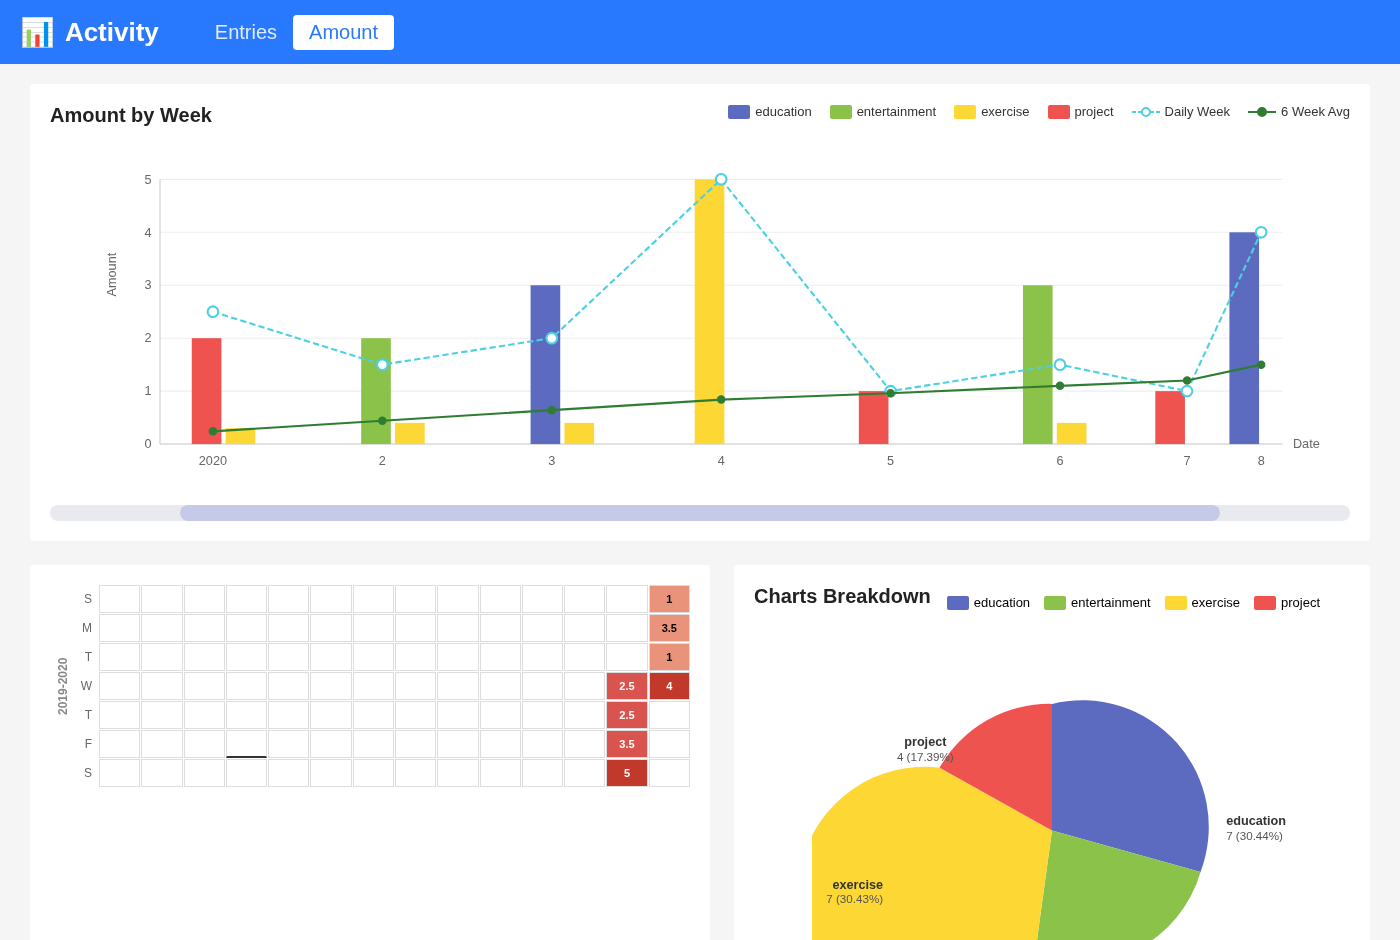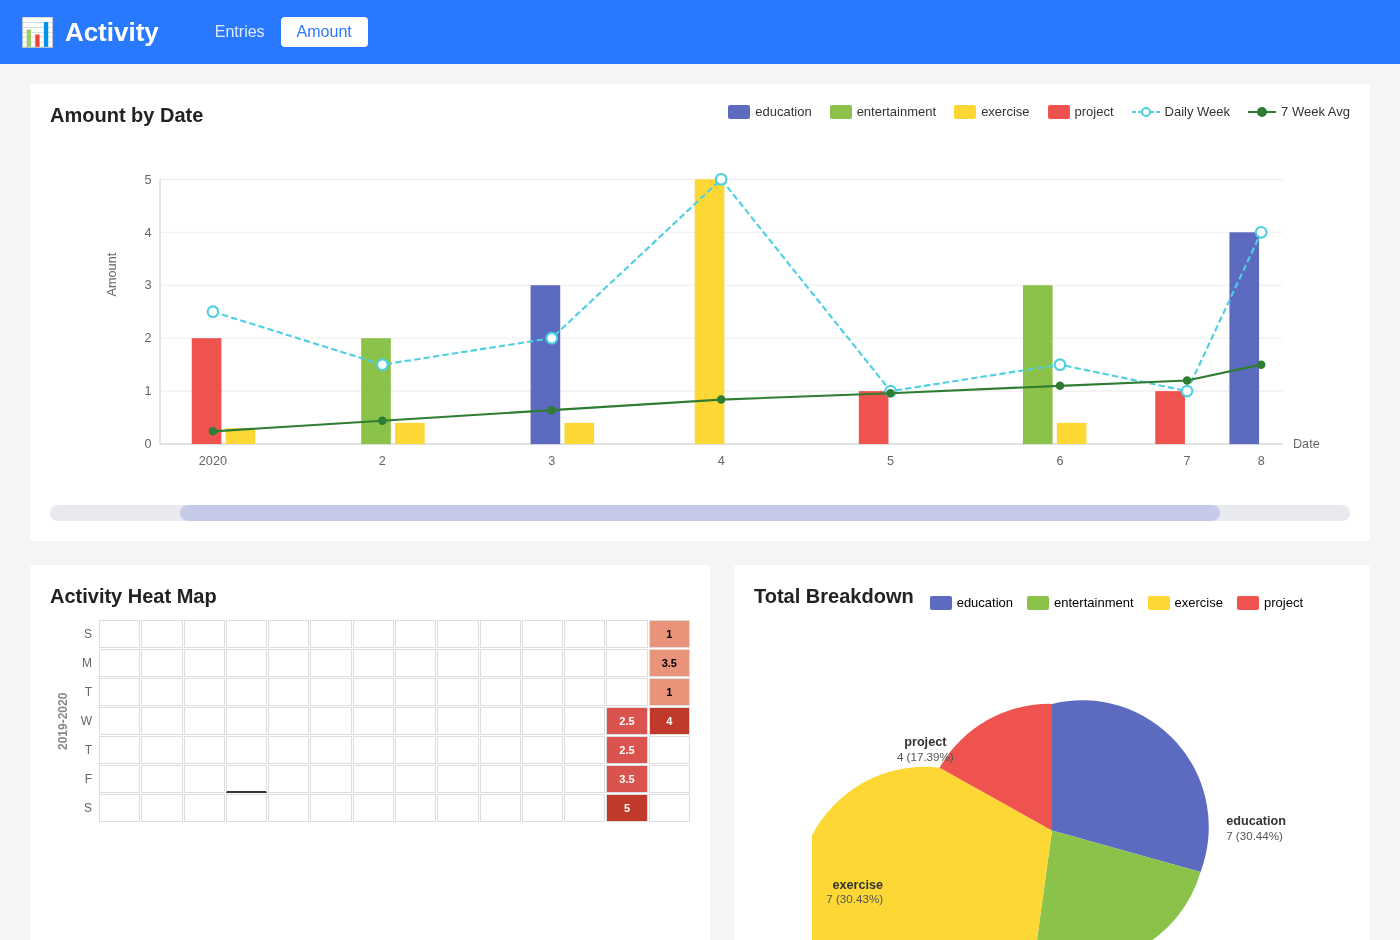--- a/index.html
+++ b/index.html
@@ -2,21 +2,21 @@
 <html><head>
   <meta charset="utf-8">
   <style>
     * { box-sizing: border-box; margin: 0; padding: 0; }
     body { font-family: -apple-system, BlinkMacSystemFont, 'Segoe UI', sans-serif; background: #f5f5f5; }
 
     
     .nav { background: #2979ff; display: flex; align-items: center; padding: 0 20px; height: 64px; }
     .nav-logo { display: flex; align-items: center; gap: 10px; color: white; font-size: 26px; font-weight: 700; margin-right: 40px; }
     .nav-logo-icon { font-size: 28px; }
-    .nav-link { color: rgba(255,255,255,0.85); text-decoration: none; font-size: 16px; padding: 6px 16px; border-radius: 4px; cursor: pointer; }
+    .nav-link { color: rgba(255,255,255,0.85); text-decoration: none; font-size: 20px; padding: 6px 16px; border-radius: 4px; cursor: pointer; }
     .nav-link.active { background: white; color: #2979ff; font-weight: 500; }
 
     
     .main { padding: 20px 30px; }
 
     
     .chart-section { background: white; border-radius: 4px; padding: 20px; margin-bottom: 24px; }
     .chart-title { font-size: 20px; font-weight: 700; color: #222; margin-bottom: 10px; }
     .chart-legend { display: flex; align-items: center; gap: 18px; margin-bottom: 8px; font-size: 13px; color: #333; flex-wrap: wrap; }
     .legend-item { display: flex; align-items: center; gap: 5px; }
@@ -51,21 +51,21 @@
     <span>Activity</span>
   </div>
   <a class="nav-link">Entries</a>
   <a class="nav-link active">Amount</a>
 </nav>
 
 <div class="main">
 
   <div class="chart-section">
     <div style="display:flex; justify-content:space-between; align-items:flex-start; flex-wrap:wrap;">
-      <h2 class="chart-title">Amount by Date</h2>
+      <h2 class="chart-title">Amount by Week</h2>
       <div class="chart-legend">
         <div class="legend-item">
           <div class="legend-color" style="background:#5c6bc0;"></div>
           <span>education</span>
         </div>
         <div class="legend-item">
           <div class="legend-color" style="background:#8bc34a;"></div>
           <span>entertainment</span>
         </div>
         <div class="legend-item">
@@ -81,21 +81,21 @@
               <line x1="0" y1="7" x2="28" y2="7" stroke="#4dd0e1" stroke-width="2" stroke-dasharray="4,2"></line>
               <circle cx="14" cy="7" r="4" fill="white" stroke="#4dd0e1" stroke-width="2"></circle>
             </svg>
           <span>Daily Week</span>
         </div>
         <div class="legend-item">
           <svg width="28" height="14">
               <line x1="0" y1="7" x2="28" y2="7" stroke="#2e7d32" stroke-width="2"></line>
               <circle cx="14" cy="7" r="4" fill="#2e7d32" stroke="#2e7d32" stroke-width="2"></circle>
             </svg>
-          <span>7 Week Avg</span>
+          <span>6 Week Avg</span>
         </div>
       </div>
     </div>
 
     <div class="bar-chart-container">
       <svg viewBox="0 0 1140 340" width="100%" height="360">
 
         <text x="18" y="130" font-size="12" fill="#666" transform="rotate(-90,18,130)" text-anchor="middle">Amount</text>
 
         <line x1="60" y1="40" x2="1120" y2="40" stroke="#eee" stroke-width="1"></line>
@@ -176,21 +176,20 @@
     </div>
 
     <div class="scrollbar-track">
       <div class="scrollbar-thumb"></div>
     </div>
   </div>
 
   <div class="bottom-section">
 
     <div class="heat-map-section">
-      <h2 class="section-title">Activity Heat Map</h2>
 
       <div style="display:flex; gap:0;">
 
         <div class="heatmap-year-label">
           <span>2019-2020</span>
         </div>
 
         <div style="flex:1;">
 
 
@@ -322,21 +321,21 @@
               <div style="flex:1; height:28px; border:1px solid #ddd; background:#c0392b; display:flex;align-items:center;justify-content:center;font-size:11px;font-weight:600;color:white;">5</div>
               <div style="flex:1; height:28px; border:1px solid #ddd; background:white;"></div>
             </div>
           </div>
         </div>
       </div>
     </div>
 
     <div class="breakdown-section">
       <div class="breakdown-header">
-        <h2 class="section-title">Total Breakdown</h2>
+        <h2 class="section-title">Charts Breakdown</h2>
         <div class="breakdown-legend">
           <div class="legend-item">
             <div class="legend-color" style="background:#5c6bc0;"></div>
             <span>education</span>
           </div>
           <div class="legend-item">
             <div class="legend-color" style="background:#8bc34a;"></div>
             <span>entertainment</span>
           </div>
           <div class="legend-item">

